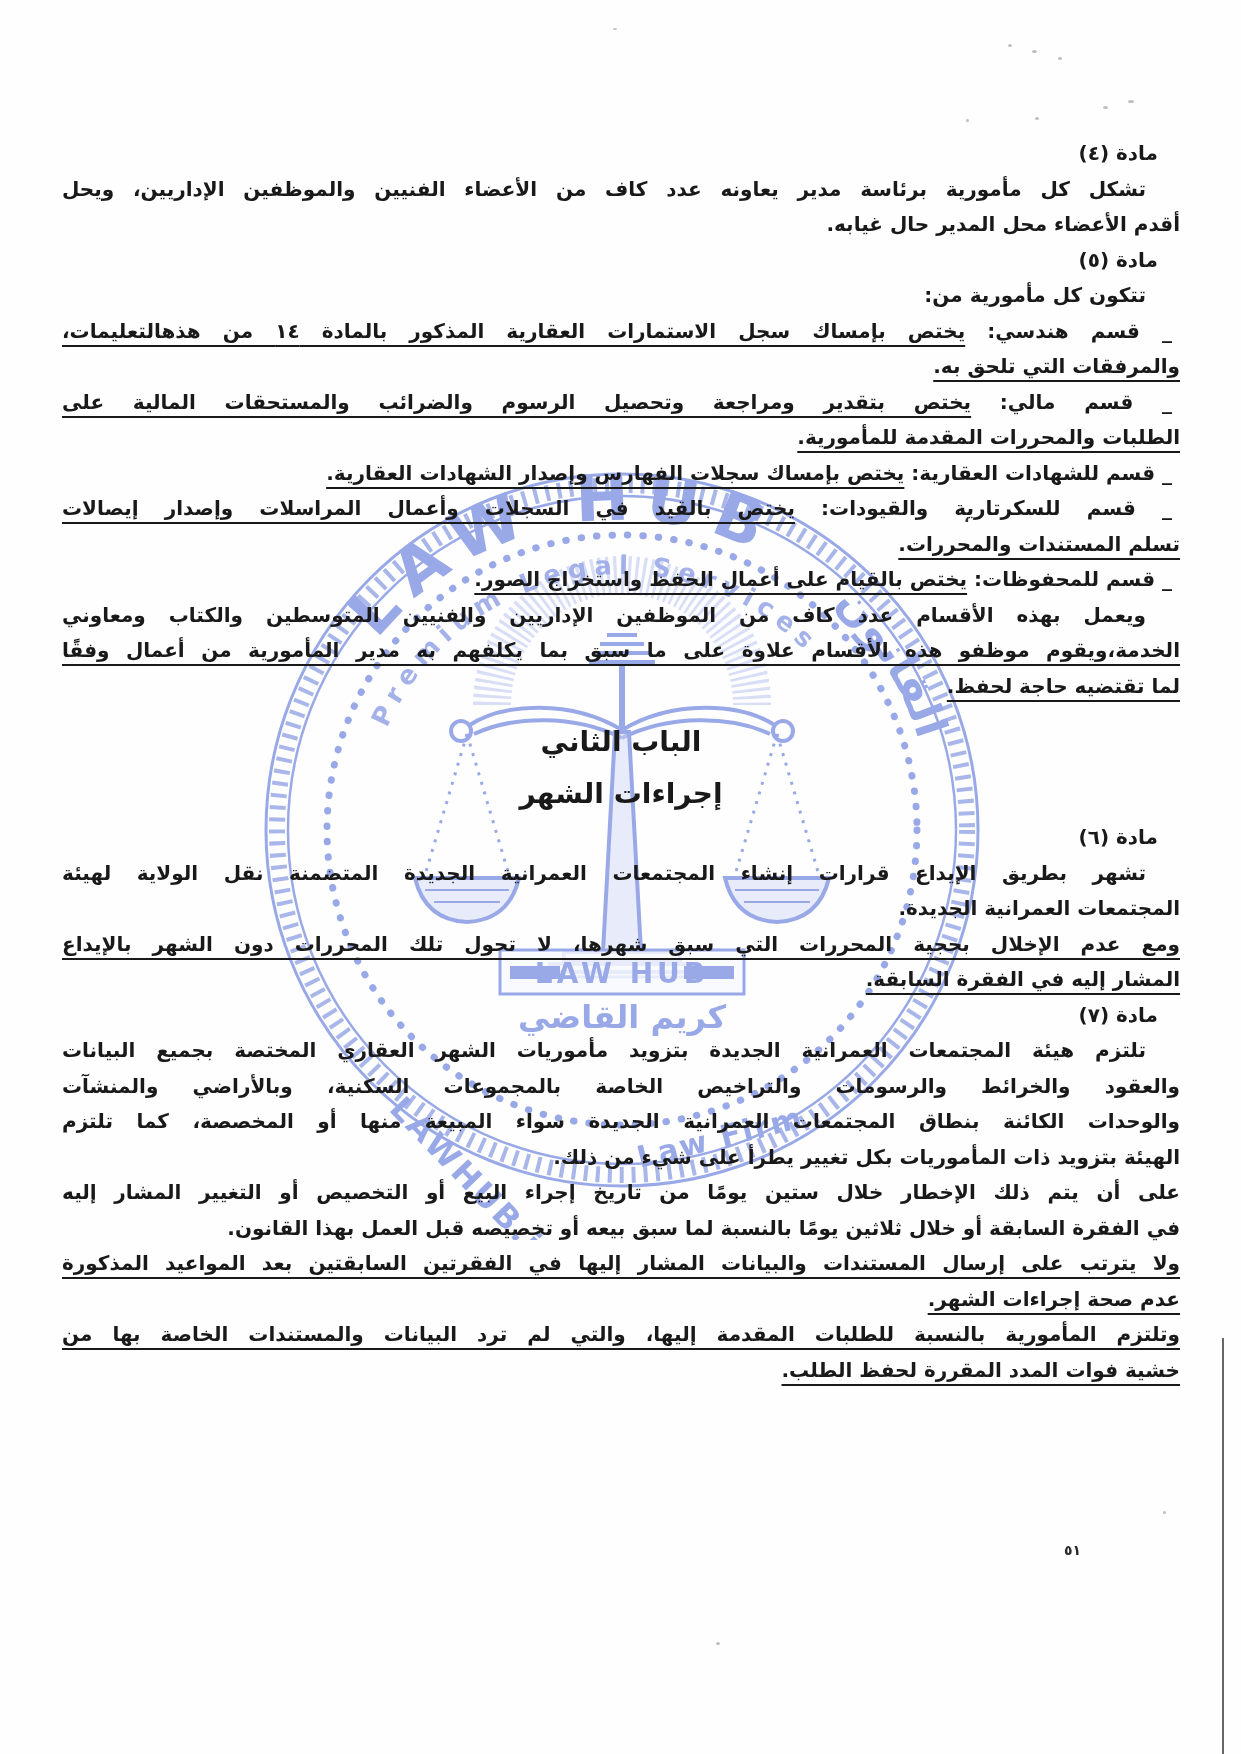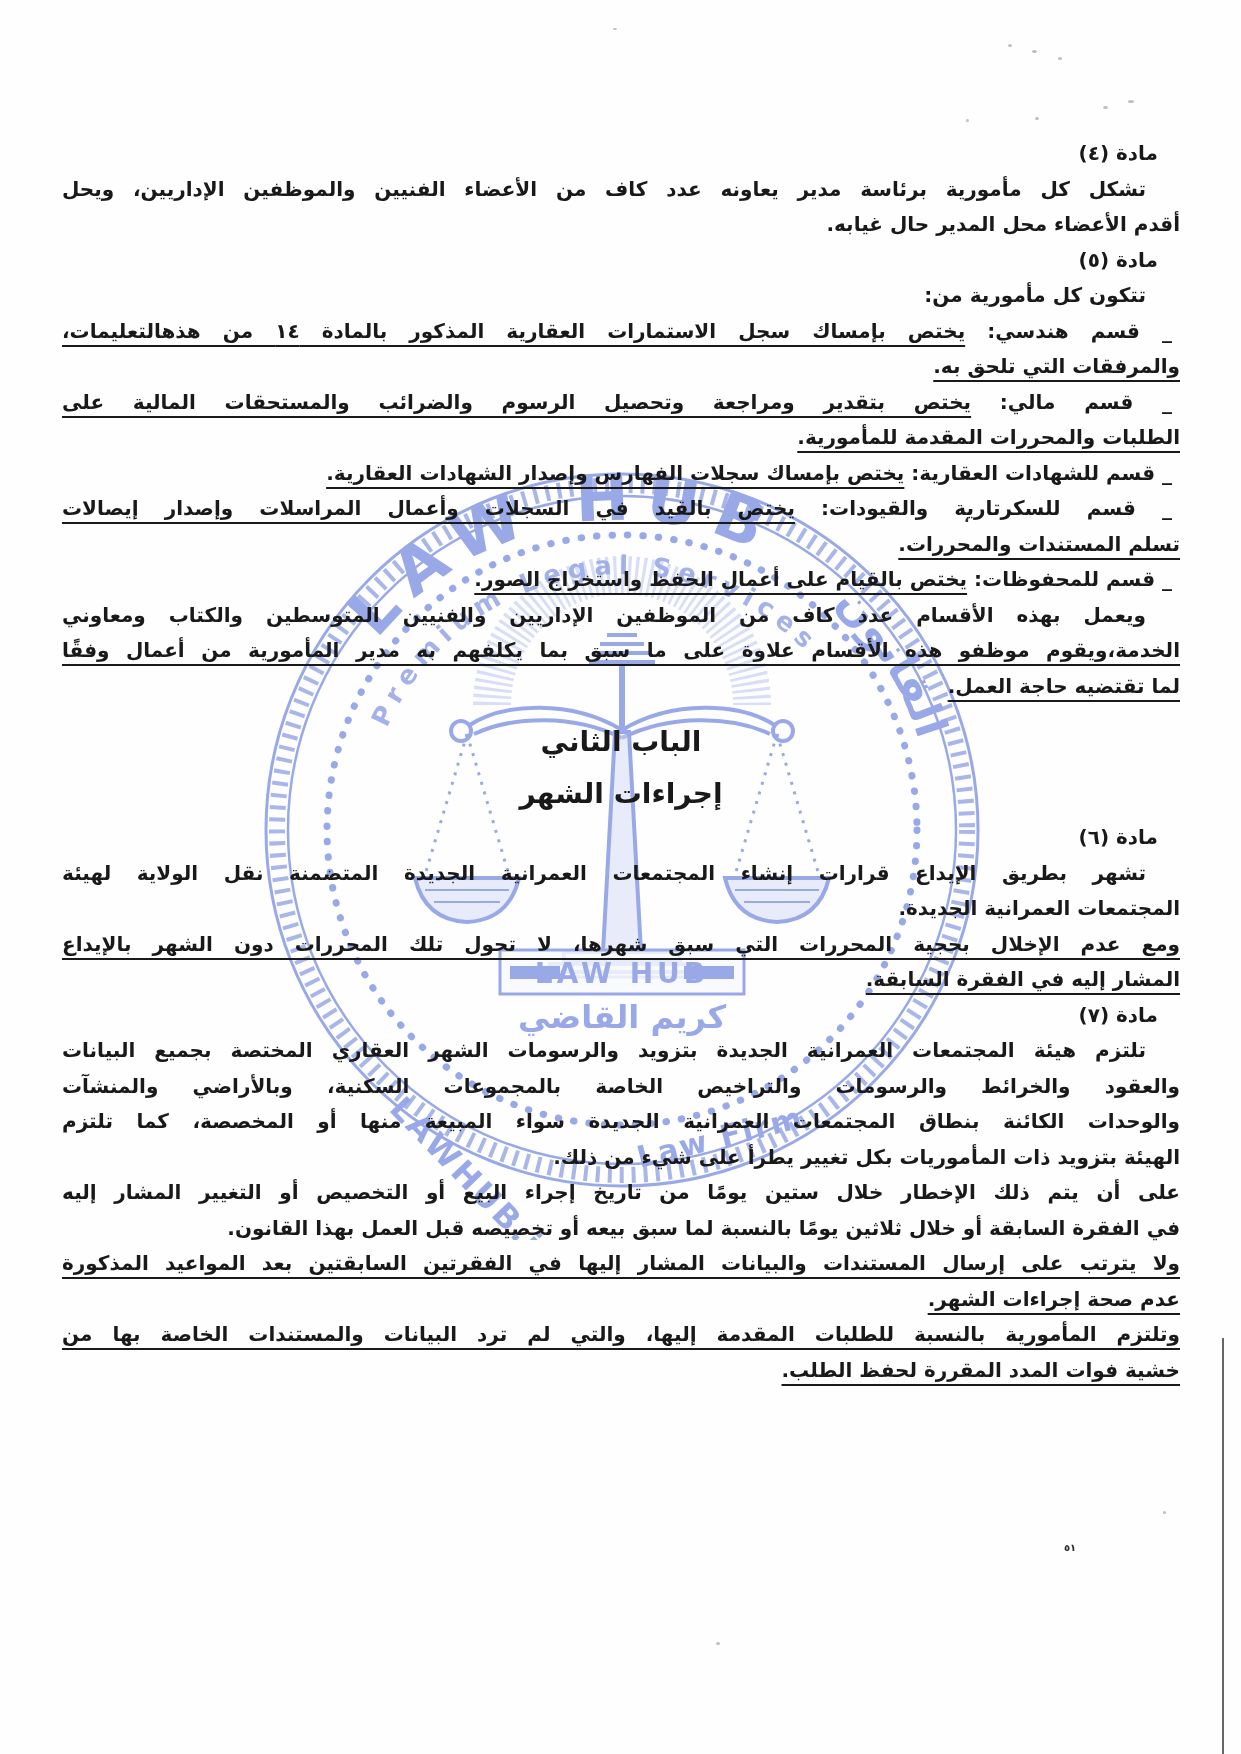--- a/index.html
+++ b/index.html
@@ -19,21 +19,21 @@
   .al-c{text-align:center;}
   .heading{height:52px;line-height:52px;font-size:28px;letter-spacing:0.5px;}
   .gap{margin-top:12px;}
   .u{text-decoration:underline;text-decoration-thickness:2px;text-underline-offset:7px;text-align:right;}
   
   .wm{position:absolute;left:212px;top:420px;z-index:1;opacity:0.82;}
   
   .artifact{position:absolute;z-index:4;}
   .speck{background:#8a8a8a;border-radius:50%;opacity:.55;}
   .vline{left:1222px;top:1338px;width:2px;height:416px;background:#4c4c4c;opacity:.85;}
-  .pagemark{left:1064px;top:1542px;font-size:10px;font-weight:700;color:#2a2a2a;font-family:"DejaVu Sans",sans-serif;direction:rtl;}
+  .pagemark{left:1064px;top:1542px;font-size:14px;font-weight:700;color:#2a2a2a;font-family:"DejaVu Sans",sans-serif;direction:rtl;}
   .comma-mark{left:964px;top:508px;font-size:15px;color:#333;font-weight:700;}
 </style>
 </head>
 <body>
 
 <div class="page">
 
   <svg class="wm" width="820" height="820" viewBox="0 0 820 820">
     <defs>
       <path id="topArc" d="M 100 410 A 310 310 0 0 1 720 410" fill="none"></path>
@@ -116,30 +116,30 @@
       <div class="line al-j" style="padding-right: 8px;"><span>_ قسم هندسي: </span><span class="u">يختص بإمساك سجل الاستمارات العقارية المذكور بالمادة ١٤ من هذهالتعليمات،</span></div>
       <div class="line al-r"><span class="u">والمرفقات التي تلحق به.</span></div>
       <div class="line al-j" style="padding-right: 8px;"><span>_ قسم مالي: </span><span class="u">يختص بتقدير ومراجعة وتحصيل الرسوم والضرائب والمستحقات المالية على</span></div>
       <div class="line al-r"><span class="u">الطلبات والمحررات المقدمة للمأمورية.</span></div>
       <div class="line al-r" style="padding-right: 8px;"><span>_ قسم للشهادات العقارية: </span><span class="u">يختص بإمساك سجلات الفهارس وإصدار الشهادات العقارية.</span></div>
       <div class="line al-j" style="padding-right: 8px;"><span>_ قسم للسكرتارية والقيودات: </span><span class="u">يختص بالقيد في السجلات وأعمال المراسلات وإصدار إيصالات</span></div>
       <div class="line al-r"><span class="u">تسلم المستندات والمحررات.</span></div>
       <div class="line al-r" style="padding-right: 8px;"><span>_ قسم للمحفوظات: </span><span class="u">يختص بالقيام على أعمال الحفظ واستخراج الصور.</span></div>
       <div class="line al-j" style="padding-right: 34px;"><span>ويعمل بهذه الأقسام عدد كاف من الموظفين الإداريين والفنيين المتوسطين والكتاب ومعاوني</span></div>
       <div class="line al-j"><span class="u">الخدمة،ويقوم موظفو هذه الأقسام علاوة على ما سبق بما يكلفهم به مدير المأمورية من أعمال وفقًا</span></div>
-      <div class="line al-r"><span class="u">لما تقتضيه حاجة العمل.</span></div>
+      <div class="line al-r"><span class="u">لما تقتضيه حاجة لحفظ.</span></div>
       <div class="line al-c heading gap"><span>الباب الثاني</span></div>
       <div class="line al-c heading"><span>إجراءات الشهر</span></div>
       <div class="line al-r" style="padding-right: 22px;"><span>مادة (٦)</span></div>
       <div class="line al-j" style="padding-right: 34px;"><span>تشهر بطريق الإيداع قرارات إنشاء المجتمعات العمرانية الجديدة المتضمنة نقل الولاية لهيئة</span></div>
       <div class="line al-r"><span>المجتمعات العمرانية الجديدة.</span></div>
       <div class="line al-j"><span class="u">ومع عدم الإخلال بحجية المحررات التي سبق شهرها، لا تحول تلك المحررات دون الشهر بالإيداع</span></div>
       <div class="line al-r"><span class="u">المشار إليه في الفقرة السابقة.</span></div>
       <div class="line al-r" style="padding-right: 22px;"><span>مادة (٧)</span></div>
-      <div class="line al-j" style="padding-right: 34px;"><span>تلتزم هيئة المجتمعات العمرانية الجديدة بتزويد والرسومات الشهر العقاري المختصة بجميع البيانات</span></div>
+      <div class="line al-j" style="padding-right: 34px;"><span>تلتزم هيئة المجتمعات العمرانية الجديدة بتزويد مأموريات الشهر العقاري المختصة بجميع البيانات</span></div>
       <div class="line al-j"><span>والعقود والخرائط والرسومات والتراخيص الخاصة بالمجموعات السكنية، وبالأراضي والمنشآت</span></div>
       <div class="line al-j"><span>والوحدات الكائنة بنطاق المجتمعات العمرانية الجديدة سواء المبيعة منها أو المخصصة، كما تلتزم</span></div>
       <div class="line al-r"><span>الهيئة بتزويد ذات المأموريات بكل تغيير يطرأ على شيء من ذلك.</span></div>
       <div class="line al-j"><span>على أن يتم ذلك الإخطار خلال ستين يومًا من تاريخ إجراء البيع أو التخصيص أو التغيير المشار إليه</span></div>
       <div class="line al-r"><span>في الفقرة السابقة أو خلال ثلاثين يومًا بالنسبة لما سبق بيعه أو تخصيصه قبل العمل بهذا القانون.</span></div>
       <div class="line al-j"><span class="u">ولا يترتب على إرسال المستندات والبيانات المشار إليها في الفقرتين السابقتين بعد المواعيد المذكورة</span></div>
       <div class="line al-r"><span class="u">عدم صحة إجراءات الشهر.</span></div>
       <div class="line al-j"><span class="u">وتلتزم المأمورية بالنسبة للطلبات المقدمة إليها، والتي لم ترد البيانات والمستندات الخاصة بها من</span></div>
       <div class="line al-r"><span class="u">خشية فوات المدد المقررة لحفظ الطلب.</span></div>
     </div>

